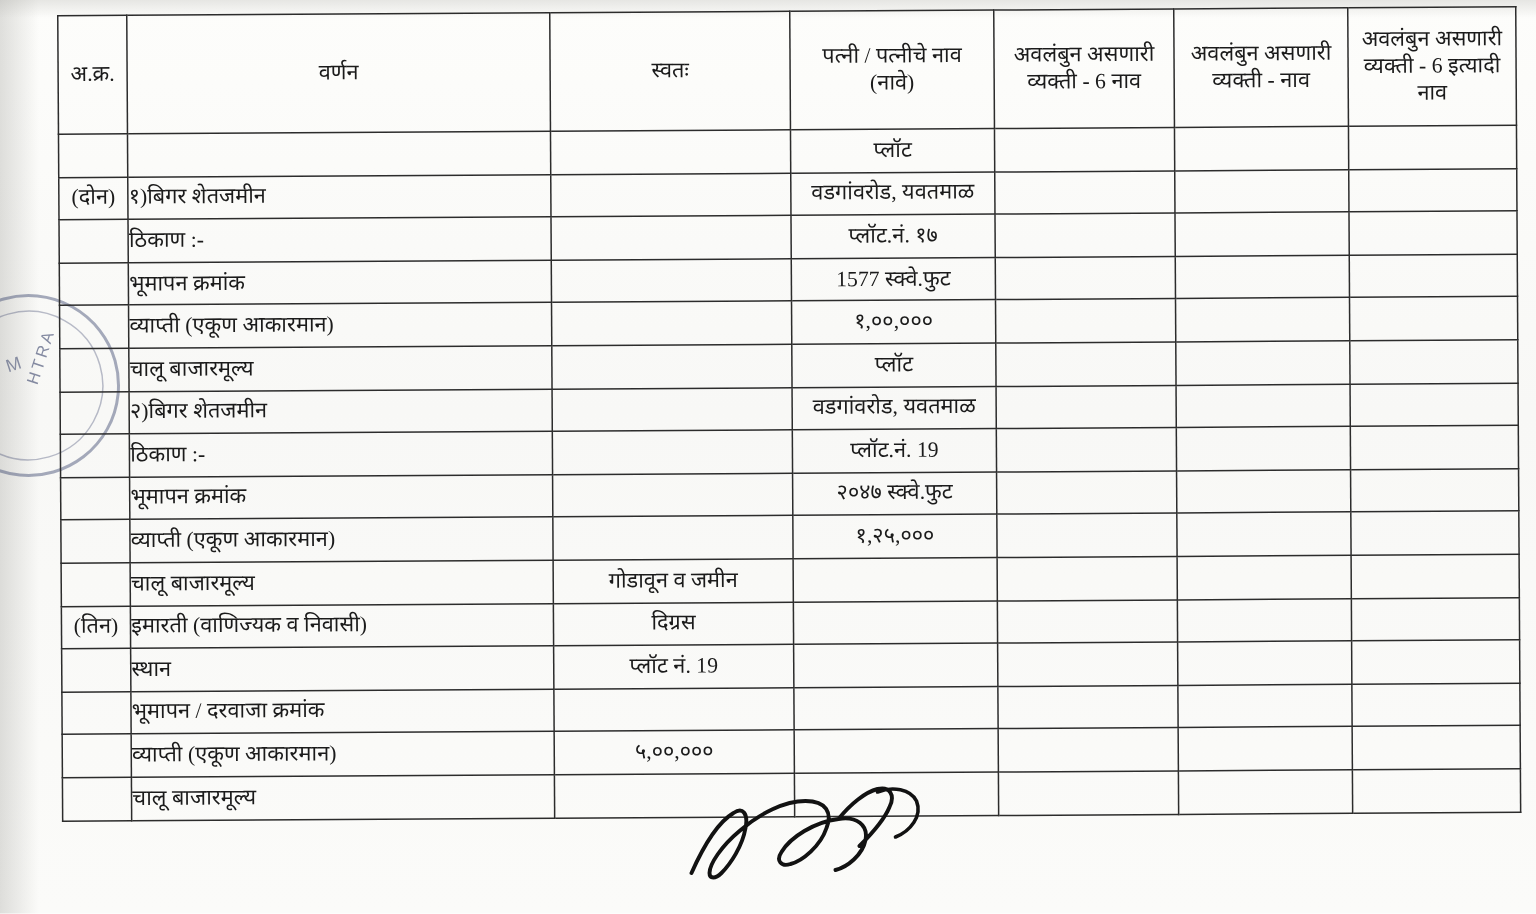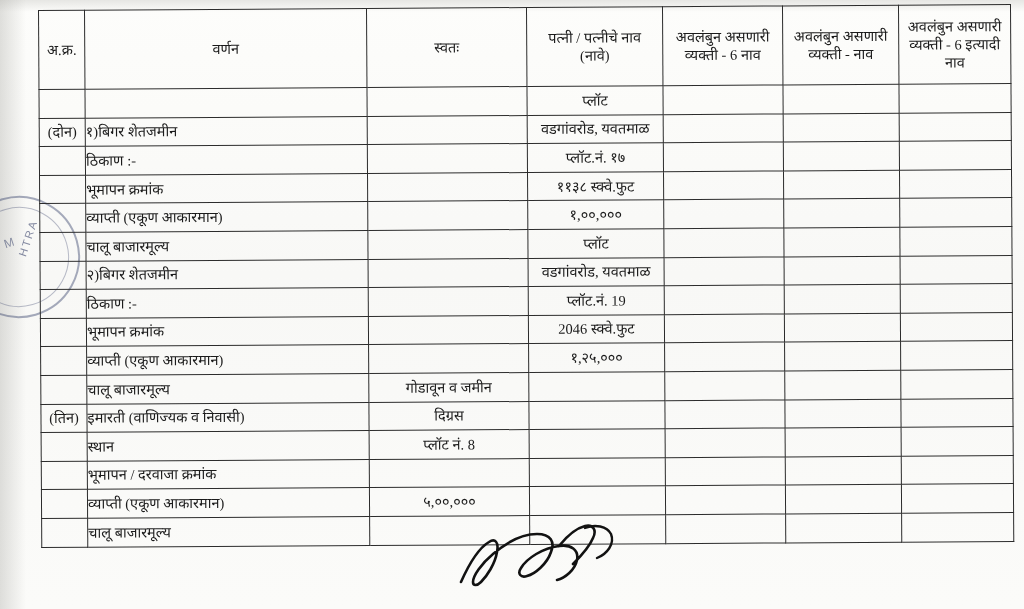--- a/index.html
+++ b/index.html
@@ -207,21 +207,21 @@
             <td class="cell-pad c-center"></td>
             <td class="cell-pad c-center">प्लॉट.नं. १७</td>
             <td class="cell-pad c-center"></td>
             <td class="cell-pad c-center"></td>
             <td class="cell-pad c-center"></td>
           </tr>
           <tr class="r">
             <td class="cell-pad c-center"></td>
             <td class="cell-pad c-left">भूमापन क्रमांक</td>
             <td class="cell-pad c-center"></td>
-            <td class="cell-pad c-center">११३८ स्क्वे.फुट</td>
+            <td class="cell-pad c-center">1577 स्क्वे.फुट</td>
             <td class="cell-pad c-center"></td>
             <td class="cell-pad c-center"></td>
             <td class="cell-pad c-center"></td>
           </tr>
           <tr class="r">
             <td class="cell-pad c-center"></td>
             <td class="cell-pad c-left">व्याप्ती (एकूण आकारमान)</td>
             <td class="cell-pad c-center"></td>
             <td class="cell-pad c-center">१,००,०००</td>
             <td class="cell-pad c-center"></td>
@@ -252,21 +252,21 @@
             <td class="cell-pad c-center"></td>
             <td class="cell-pad c-center">प्लॉट.नं. 19</td>
             <td class="cell-pad c-center"></td>
             <td class="cell-pad c-center"></td>
             <td class="cell-pad c-center"></td>
           </tr>
           <tr class="r">
             <td class="cell-pad c-center"></td>
             <td class="cell-pad c-left">भूमापन क्रमांक</td>
             <td class="cell-pad c-center"></td>
-            <td class="cell-pad c-center">2046 स्क्वे.फुट</td>
+            <td class="cell-pad c-center">२०४७ स्क्वे.फुट</td>
             <td class="cell-pad c-center"></td>
             <td class="cell-pad c-center"></td>
             <td class="cell-pad c-center"></td>
           </tr>
           <tr class="r">
             <td class="cell-pad c-center"></td>
             <td class="cell-pad c-left">व्याप्ती (एकूण आकारमान)</td>
             <td class="cell-pad c-center"></td>
             <td class="cell-pad c-center">१,२५,०००</td>
             <td class="cell-pad c-center"></td>
@@ -287,21 +287,21 @@
             <td class="cell-pad c-left bold">इमारती (वाणिज्यक व निवासी)</td>
             <td class="cell-pad c-center">दिग्रस</td>
             <td class="cell-pad c-center"></td>
             <td class="cell-pad c-center"></td>
             <td class="cell-pad c-center"></td>
             <td class="cell-pad c-center"></td>
           </tr>
           <tr class="r">
             <td class="cell-pad c-center"></td>
             <td class="cell-pad c-left">स्थान</td>
-            <td class="cell-pad c-center">प्लॉट नं. 8</td>
+            <td class="cell-pad c-center">प्लॉट नं. 19</td>
             <td class="cell-pad c-center"></td>
             <td class="cell-pad c-center"></td>
             <td class="cell-pad c-center"></td>
             <td class="cell-pad c-center"></td>
           </tr>
           <tr class="r">
             <td class="cell-pad c-center"></td>
             <td class="cell-pad c-left">भूमापन / दरवाजा क्रमांक</td>
             <td class="cell-pad c-center"></td>
             <td class="cell-pad c-center"></td>

